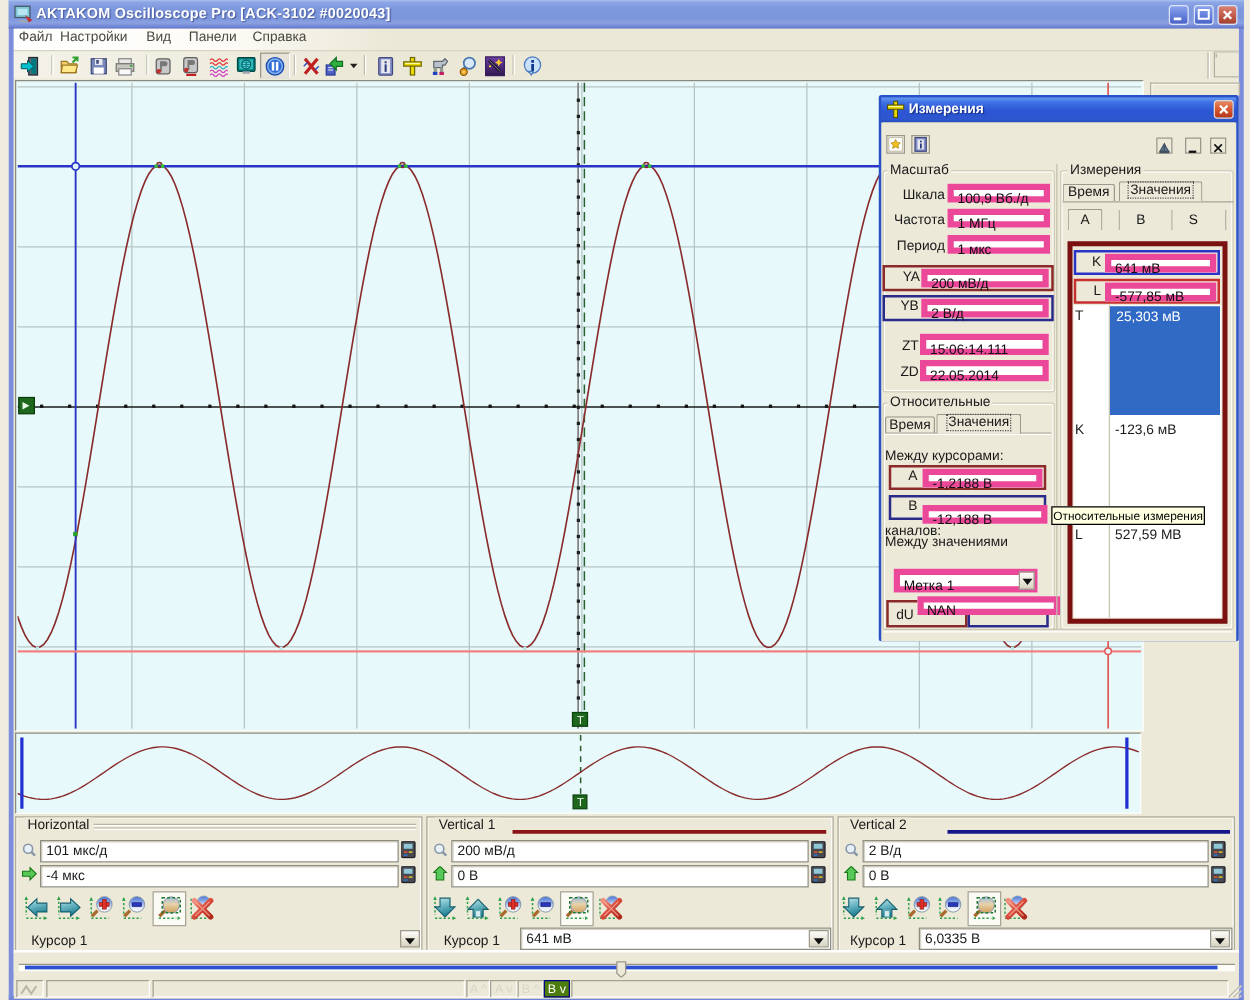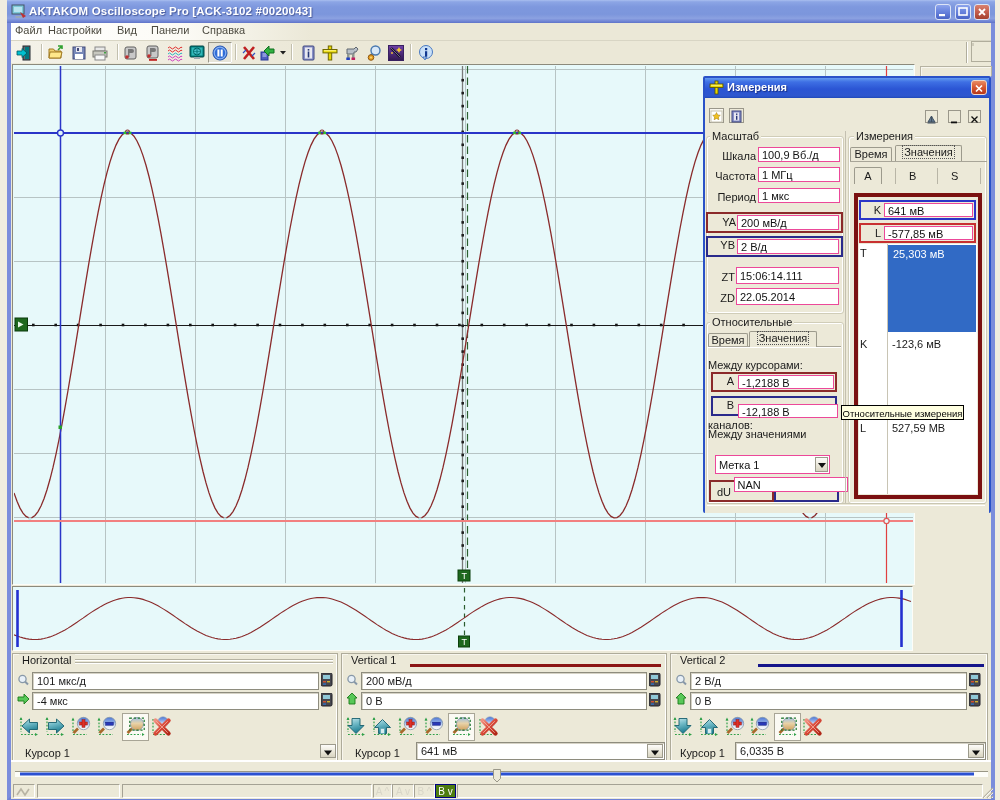--- a/index.html
+++ b/index.html
@@ -34,21 +34,21 @@
 .scell { position:absolute; top:1px; height:14px; border:1px solid #A5A294; border-right-color:#FFF; border-bottom-color:#FFF; font-size:10px; color:#D9D6C8; text-align:center; padding-top:1px; }
 
 #dlg { position:absolute; left:703px; top:76px; width:288px; height:437px; background:#ECE9D8;
   border:3px solid #2A52C8; border-radius:2px; z-index:50; }
 #dlgtitle { position:absolute; left:-1px; top:-1px; width:284px; height:20px;
   background:linear-gradient(180deg,#639BF0 0%,#3E6FE4 20%,#2B55D4 55%,#2E57CE 90%,#2048B8 100%); }
 #dlgbody { position:absolute; left:-1px; top:19px; width:284px; height:415px; background:#ECE9D8; }
 .dtb { position:absolute; width:15px; height:15px; border:1px solid #9A978A; background:#ECE9D8; }
 .grpbox { position:absolute; border:1px solid #D0CDB8; border-radius:3px; box-shadow:inset 1px 1px 0 #fff,inset -1px -1px 0 #fff; }
 .grplab { position:absolute; font-size:11px; color:#1a1a1a; background:#ECE9D8; padding:0 2px; white-space:nowrap; }
-.dfield { position:absolute; background:#fff; border:1px solid #ec4899; font-size:11px; color:#111; padding:1px 0 4px 3px; white-space:nowrap; }
+.dfield { position:absolute; background:#fff; border:5px solid #ec4899; font-size:11px; color:#111; padding:1px 0 4px 3px; white-space:nowrap; }
 .dlab { position:absolute; font-size:11px; color:#1a1a1a; text-align:right; white-space:nowrap; }
 .tab { position:absolute; font-size:11px; color:#1a1a1a; text-align:center; background:#ECE9D8; border:1px solid #9C9A8C; border-bottom:none; border-radius:2px 2px 0 0; }
 #tooltip { position:absolute; left:841px; top:405px; width:123px; height:15px; background:#FFFFE1; border:1px solid #000; font-size:9.5px; color:#000; text-align:center; padding-top:2px; z-index:60; white-space:nowrap; overflow:hidden; }
 .t11 { font-size:11px; color:#1a1a1a; position:absolute; white-space:nowrap; }
 </style></head>
 <body>
 <div id="win">
   <div id="titlebar">
     <svg class="abs" style="left:4px;top:3px" width="16" height="16">
         <rect x="1" y="2" width="12" height="9" fill="#7DC8D8" stroke="#445566" stroke-width="1"></rect>

